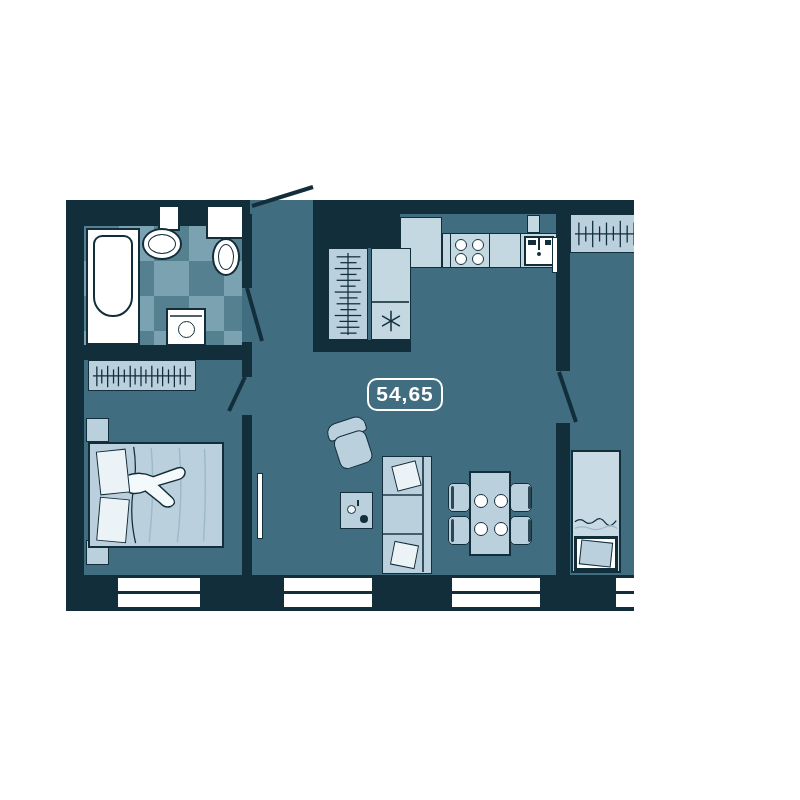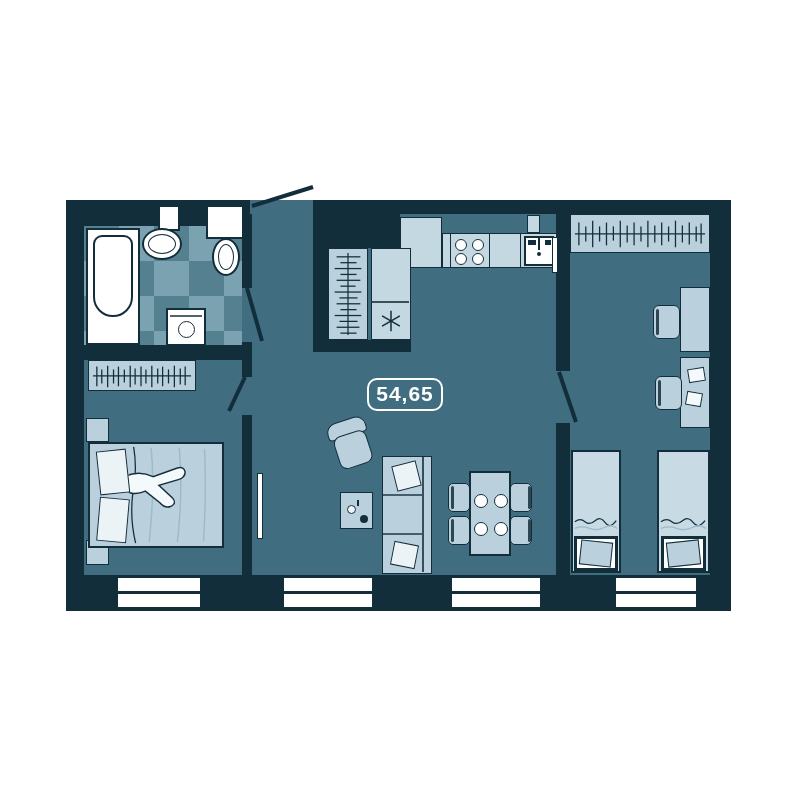--- a/index.html
+++ b/index.html
@@ -1,16 +1,16 @@
 <!DOCTYPE html>
 <html style="--page-background: #ffffff; --wall: #132e3b; --floor: #406e80; --tile-light: #7aa2b0; --tile-dark: #55808f; --furniture: #bad0dd; --furniture-bright: #c8dae4; --counter: #c4d8e2; --fixture-white: #ffffff; --label-color: #ffffff;"><head>
 <meta charset="utf-8">
 <style>
   html,body{margin:0;padding:0;background:var(--page-background,#fff);}
-  .canvas{position:relative;width:800px;height:800px;background:var(--page-background,#fff);
+  .canvas{position:relative;width:634px;height:800px;background:var(--page-background,#fff);
           font-family:"Liberation Sans",sans-serif;overflow:hidden;}
   .a{position:absolute;box-sizing:border-box;}
   .w{background:var(--wall,#132e3b);}
   .floorfill{background:var(--floor,#406e80);}
   .f{background:var(--furniture,#bad0dd);border:1.5px solid var(--wall,#132e3b);}
   .fb{background:var(--furniture-bright,#c8dae4);border:2px solid var(--wall,#132e3b);}
   .cnt{background:var(--counter,#c4d8e2);border:1.5px solid var(--wall,#132e3b);}
   .wh{background:var(--fixture-white,#fff);border:2px solid var(--wall,#132e3b);}
   .pil{background:#ecf3f7;border:1.5px solid var(--wall,#132e3b);}
   .plate{background:var(--fixture-white,#fff);border:1.5px solid var(--wall,#132e3b);border-radius:50%;}

